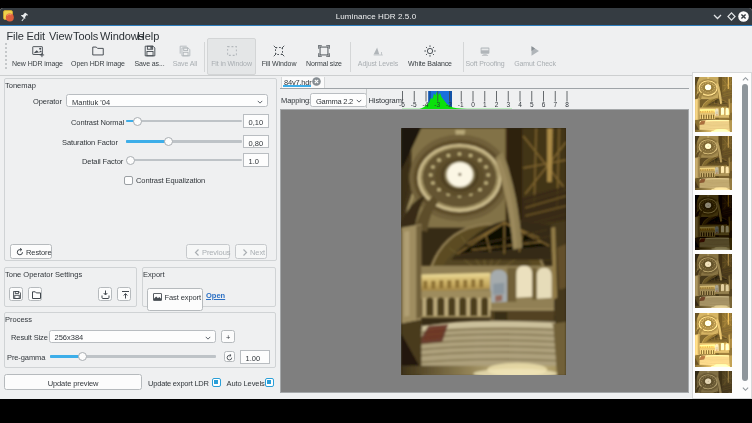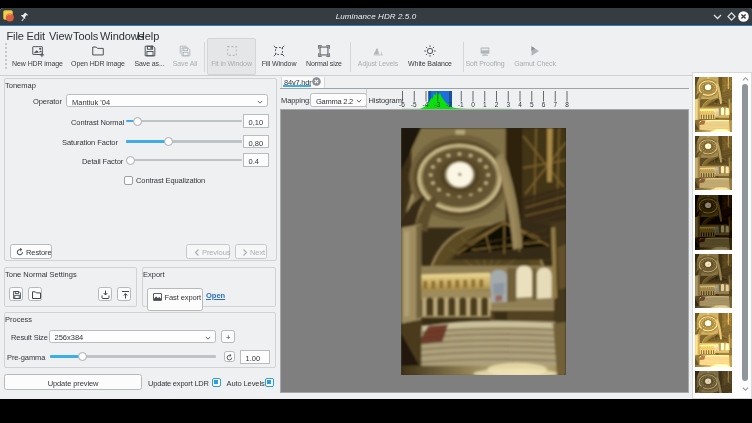--- a/index.html
+++ b/index.html
@@ -1,21 +1,21 @@
 <!DOCTYPE html>
 <html><head>
 <meta charset="utf-8">
 <style>
   * { margin:0; padding:0; box-sizing:border-box; }
   html,body { width:752px; height:423px; background:#000; overflow:hidden; }
   body { font-family:"Liberation Sans", sans-serif; color:#31363b; }
   .abs { position:absolute; }
   #root { position:relative; width:752px; height:423px; background:#000; }
   #win { position:absolute; left:0; top:8px; width:752px; height:391px; background:#eff0f1; border-radius:3px 3px 0 0; }
-  #titlebar { position:absolute; left:0; top:0; width:752px; height:16.5px; background:#353c42; border-radius:3px 3px 0 0;font-style:italic; }
+  #titlebar { position:absolute; left:0; top:0; width:752px; height:16.5px; background:#353c42; border-radius:3px 3px 0 0; }
   #blueline { position:absolute; left:0; top:16.5px; width:752px; height:1.5px; background:#2d7dbd; }
   #title-text { position:absolute; left:0; top:3.5px; width:752px; text-align:center; font-size:8px; color:#eff0f1; letter-spacing:0.1px; }
   #menubar { position:absolute; left:0; top:18px; width:752px; height:12px; font-size:11px; letter-spacing:-0.1px; }
   #menubar span { position:absolute; top:3.5px; color:#2b3136; }
   #toolbar { position:absolute; left:0; top:30px; width:752px; height:38px; border-bottom:1px solid #cdcfd0; }
   .tbtn { position:absolute; top:0; height:37px; text-align:center; font-size:7px; letter-spacing:-0.1px; color:#383e42; }
   .tbtn .ic { position:absolute; left:50%; transform:translateX(-50%); top:6px; }
   .tbtn .lb { position:absolute; left:-6px; right:-6px; top:22px; }
   .tbtn.dis { color:#a9aeb2; }
   .tsep { position:absolute; top:4px; height:30px; width:1px; background:#d4d6d7; }
@@ -212,21 +212,21 @@
       </div>
       <div class="vbox" style="left:243px;top:58.5px;width:26px;height:13.5px">
           <span style="position:absolute;left:4.5px;top:3px">0,80</span>
         </div>
       <div class="lbl" style="left:82px;top:80.5px">Detail Factor</div>
       <div class="slider" style="left:126px;top:79.5px;width:116px">
         <div class="track"></div>
           <div class="knob" style="left:0px"></div>
       </div>
       <div class="vbox" style="left:243px;top:77px;width:26px;height:13.5px">
-          <span style="position:absolute;left:4.5px;top:3px">0.4</span>
+          <span style="position:absolute;left:4.5px;top:3px">1.0</span>
         </div>
       <div class="cb off" style="left:123.5px;top:99.5px"></div>
       <div class="lbl" style="left:136px;top:100px">Contrast Equalization</div>
       <div class="btn" style="left:10px;top:167.5px;width:42px;height:15px">
         <svg class="abs" style="left:5px;top:3.5px" width="8" height="8" viewBox="0 0 8 8">
             <path d="M6.5 4.2 A2.6 2.6 0 1 1 3.9 1.6 L5.6 1.6 M4.1 0 L5.8 1.6 L4.1 3.2" stroke="#41474d" stroke-width="1" fill="none"></path>
           </svg>
         <span style="position:absolute;left:15px;top:3px">Restore</span>
       </div>
       <div class="btn dis" style="left:186px;top:167.5px;width:44px;height:15px">
@@ -235,21 +235,21 @@
           </svg>
         <span style="position:absolute;left:15px;top:3px">Previous</span>
       </div>
       <div class="btn dis" style="left:235px;top:167.5px;width:32px;height:15px">
         <svg class="abs" style="left:6px;top:4px" width="6" height="7" viewBox="0 0 6 7">
             <path d="M1.5 0.5 L4.5 3.5 L1.5 6.5" stroke="#aaafb3" stroke-width="1.2" fill="none"></path>
           </svg>
         <span style="position:absolute;left:14px;top:3px">Next</span>
       </div>
       <div class="grp" style="left:4px;top:191px;width:133px;height:39.5px">
-        <div class="gtitle">Tone Normal Settings</div>
+        <div class="gtitle">Tone Operator Settings</div>
       </div>
       <div class="btn" style="left:9px;top:211px;width:14px;height:14px">
         <svg class="abs" style="left:2.5px;top:2.5px" width="8" height="8" viewBox="0 0 9 9">
             <g fill="none" stroke="#41474d" stroke-width="1">
               <path d="M0.5 0.5 L6.7 0.5 L8.5 2.3 L8.5 8.5 L0.5 8.5 Z"></path>
               <rect x="2.5" y="0.5" width="3.6" height="2.2"></rect>
               <rect x="2" y="4.8" width="5" height="3.7"></rect>
             </g>
           </svg>
       </div>

